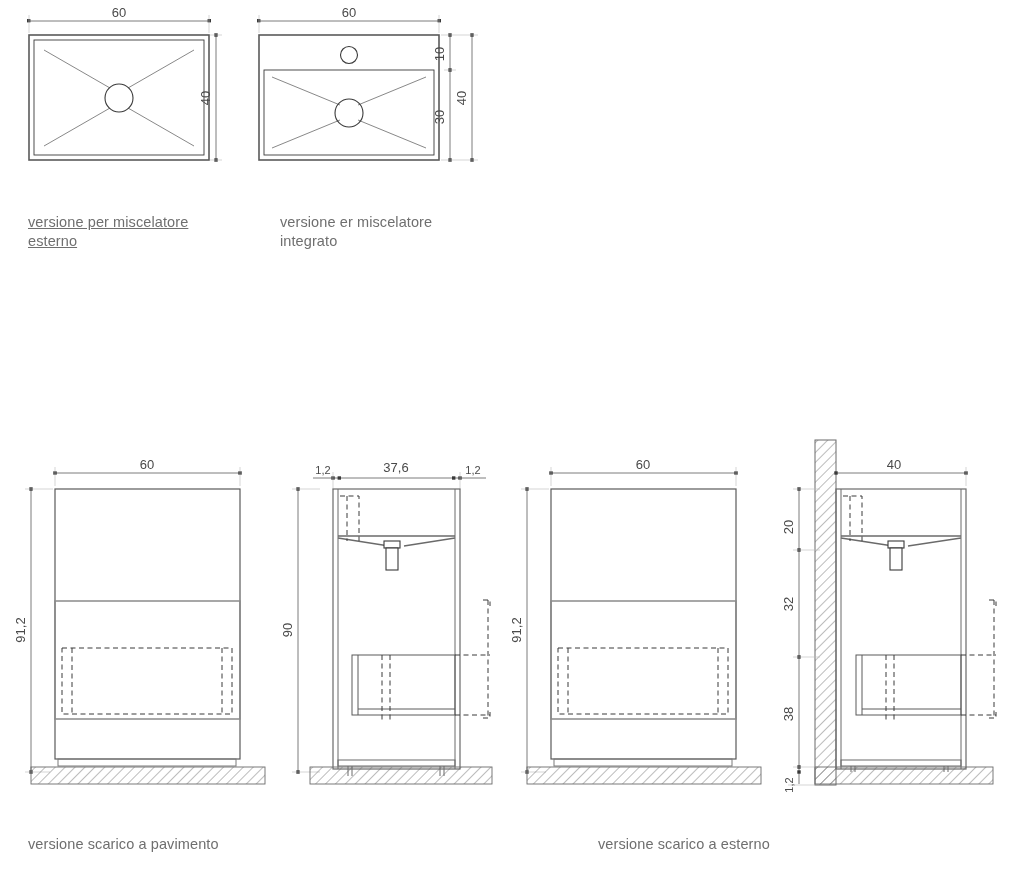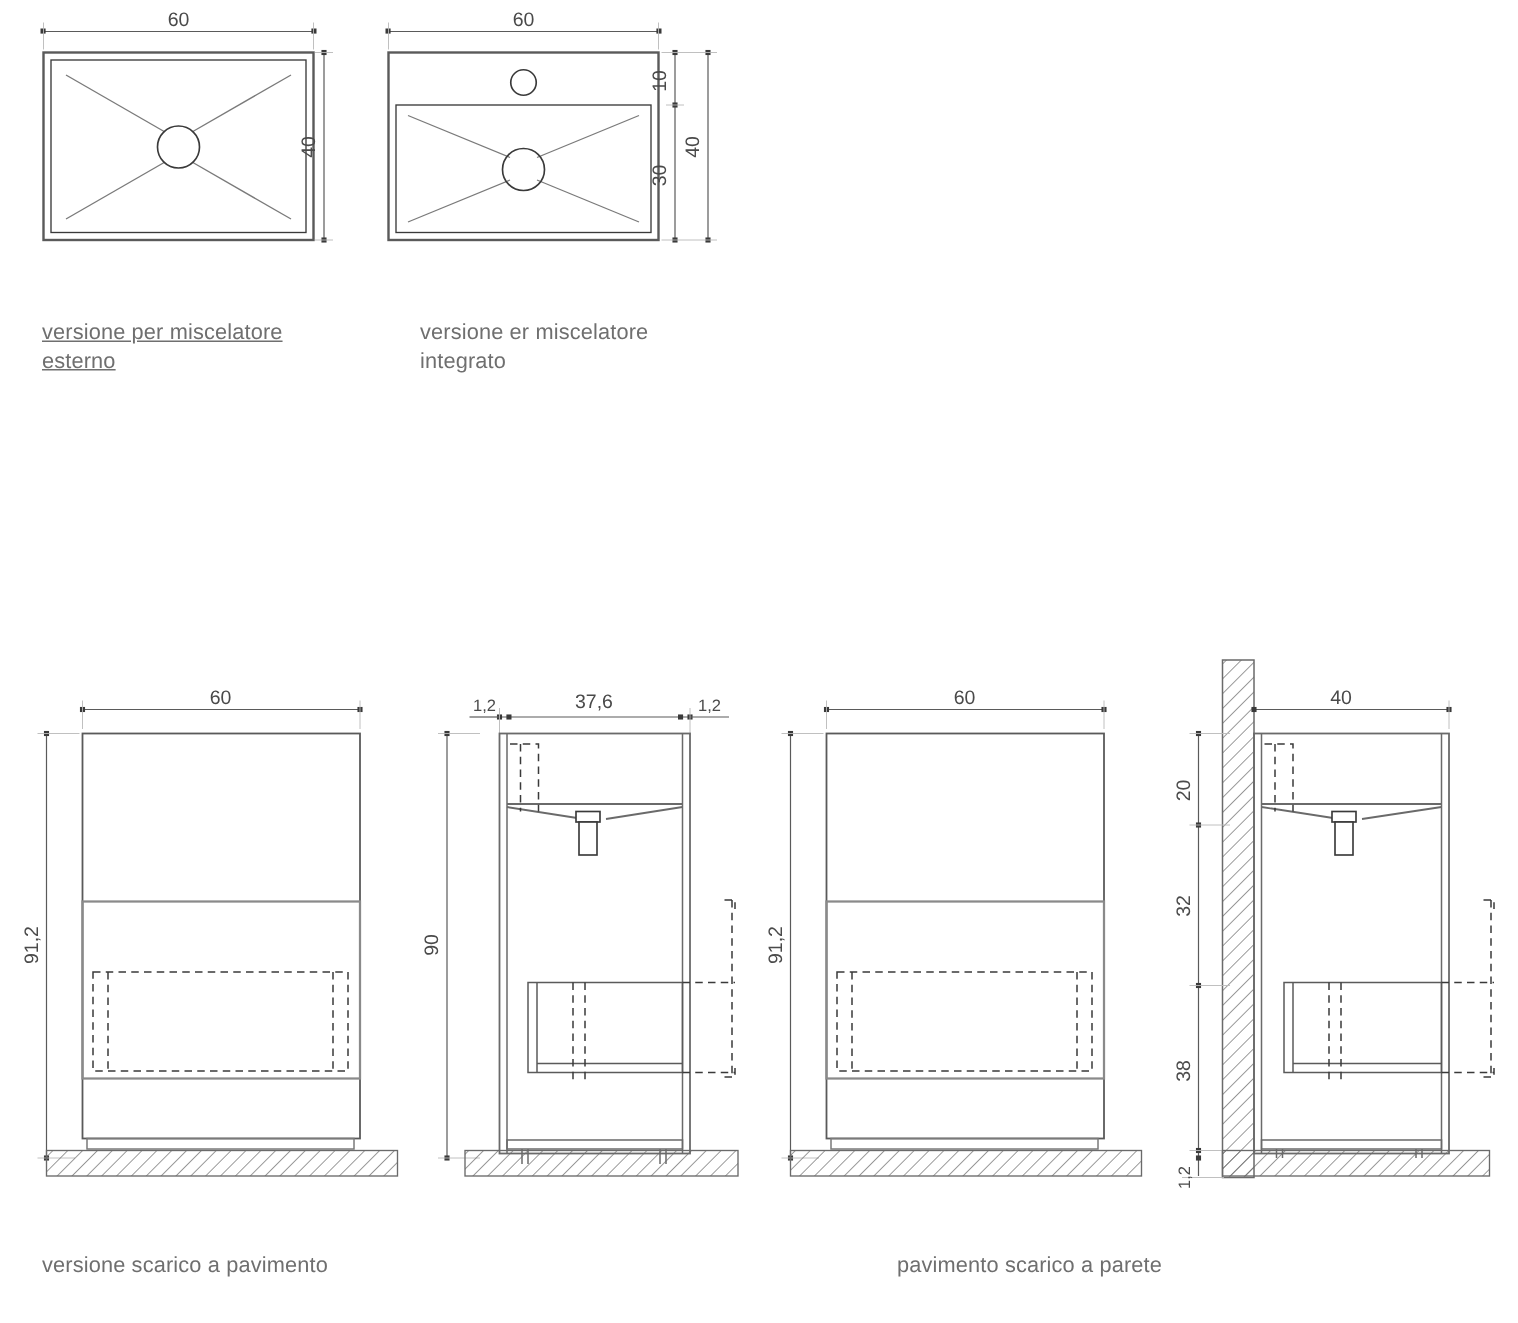--- a/index.html
+++ b/index.html
@@ -359,15 +359,15 @@
   </svg>
 
   <div class="cap" id="cap-ext">versione per miscelatore
 esterno</div>
 
   <div class="cap" id="cap-int">versione er miscelatore
 integrato</div>
 
   <div class="cap" id="cap-pav">versione scarico a pavimento</div>
 
-  <div class="cap" id="cap-par">pavimento scarico a parete</div>
+  <div class="cap" id="cap-par">versione scarico a esterno</div>
 
 </div>
 
 </body></html>

